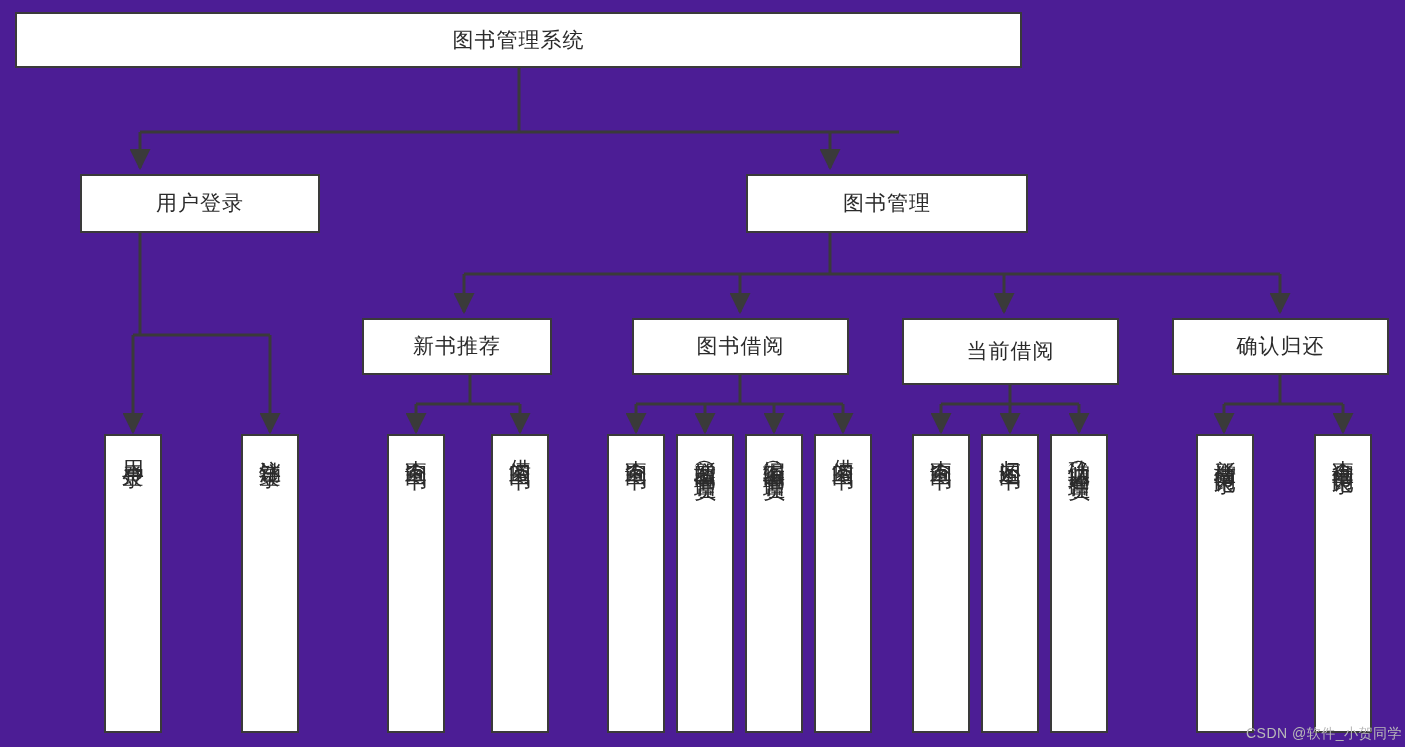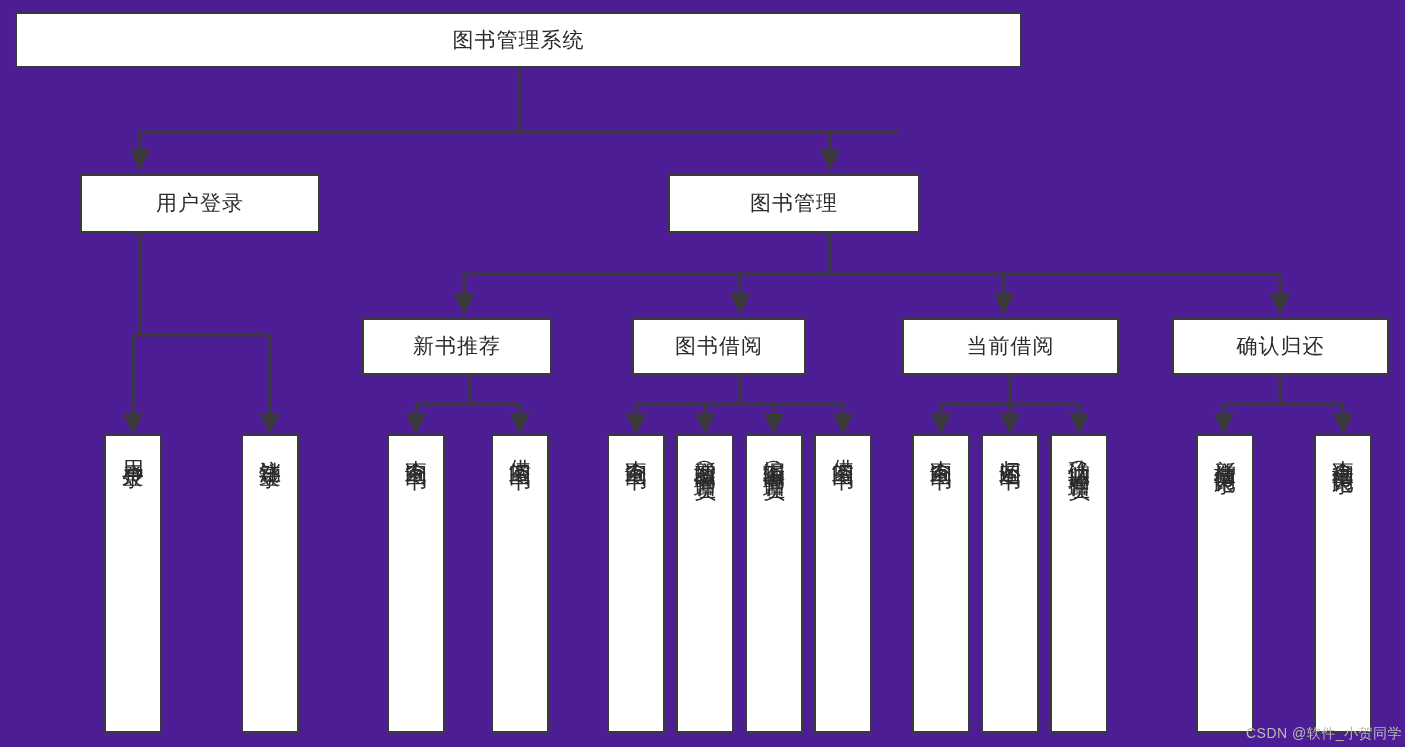--- a/index.html
+++ b/index.html
@@ -113,33 +113,33 @@
   </svg>
 
   <div class="node-box" style="left:15px;top:12px;width:1007px;height:56px;">
     <span class="node-label">图书管理系统</span>
   </div>
 
   <div class="node-box" style="left:80px;top:174px;width:240px;height:59px;">
     <span class="node-label">用户登录</span>
   </div>
 
-  <div class="node-box" style="left:668px;top:174px;width:252px;height:59px;">
+  <div class="node-box" style="left:746px;top:174px;width:282px;height:59px;">
     <span class="node-label">图书管理</span>
   </div>
 
   <div class="node-box" style="left:362px;top:318px;width:190px;height:57px;">
     <span class="node-label">新书推荐</span>
   </div>
 
-  <div class="node-box" style="left:632px;top:318px;width:174px;height:57px;">
+  <div class="node-box" style="left:632px;top:318px;width:217px;height:57px;">
     <span class="node-label">图书借阅</span>
   </div>
 
-  <div class="node-box" style="left:902px;top:318px;width:217px;height:57px;">
+  <div class="node-box" style="left:902px;top:318px;width:217px;height:67px;">
     <span class="node-label">当前借阅</span>
   </div>
 
   <div class="node-box" style="left:1172px;top:318px;width:217px;height:57px;">
     <span class="node-label">确认归还</span>
   </div>
 
   <div class="node-box leaf-box" style="left:104px;top:434px;width:58px;height:299px;">
     <span class="node-label">用户登录</span>
   </div>

